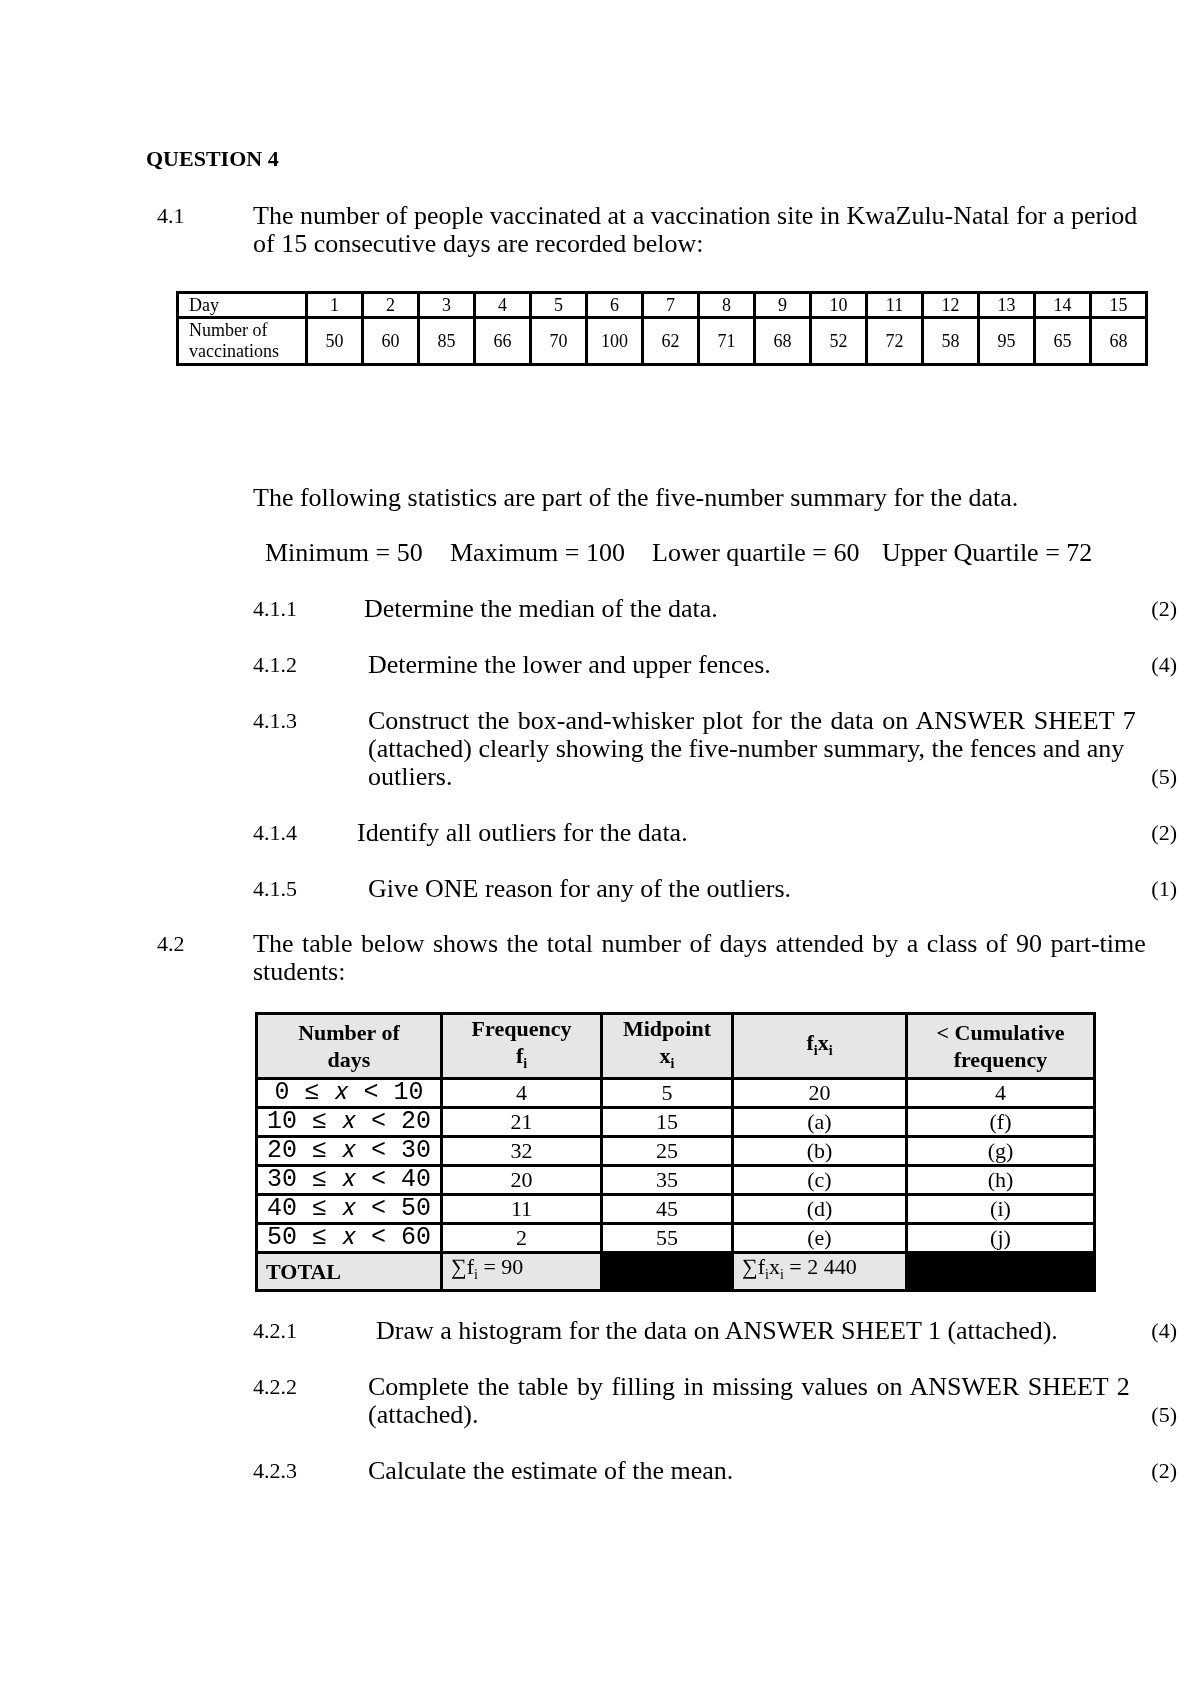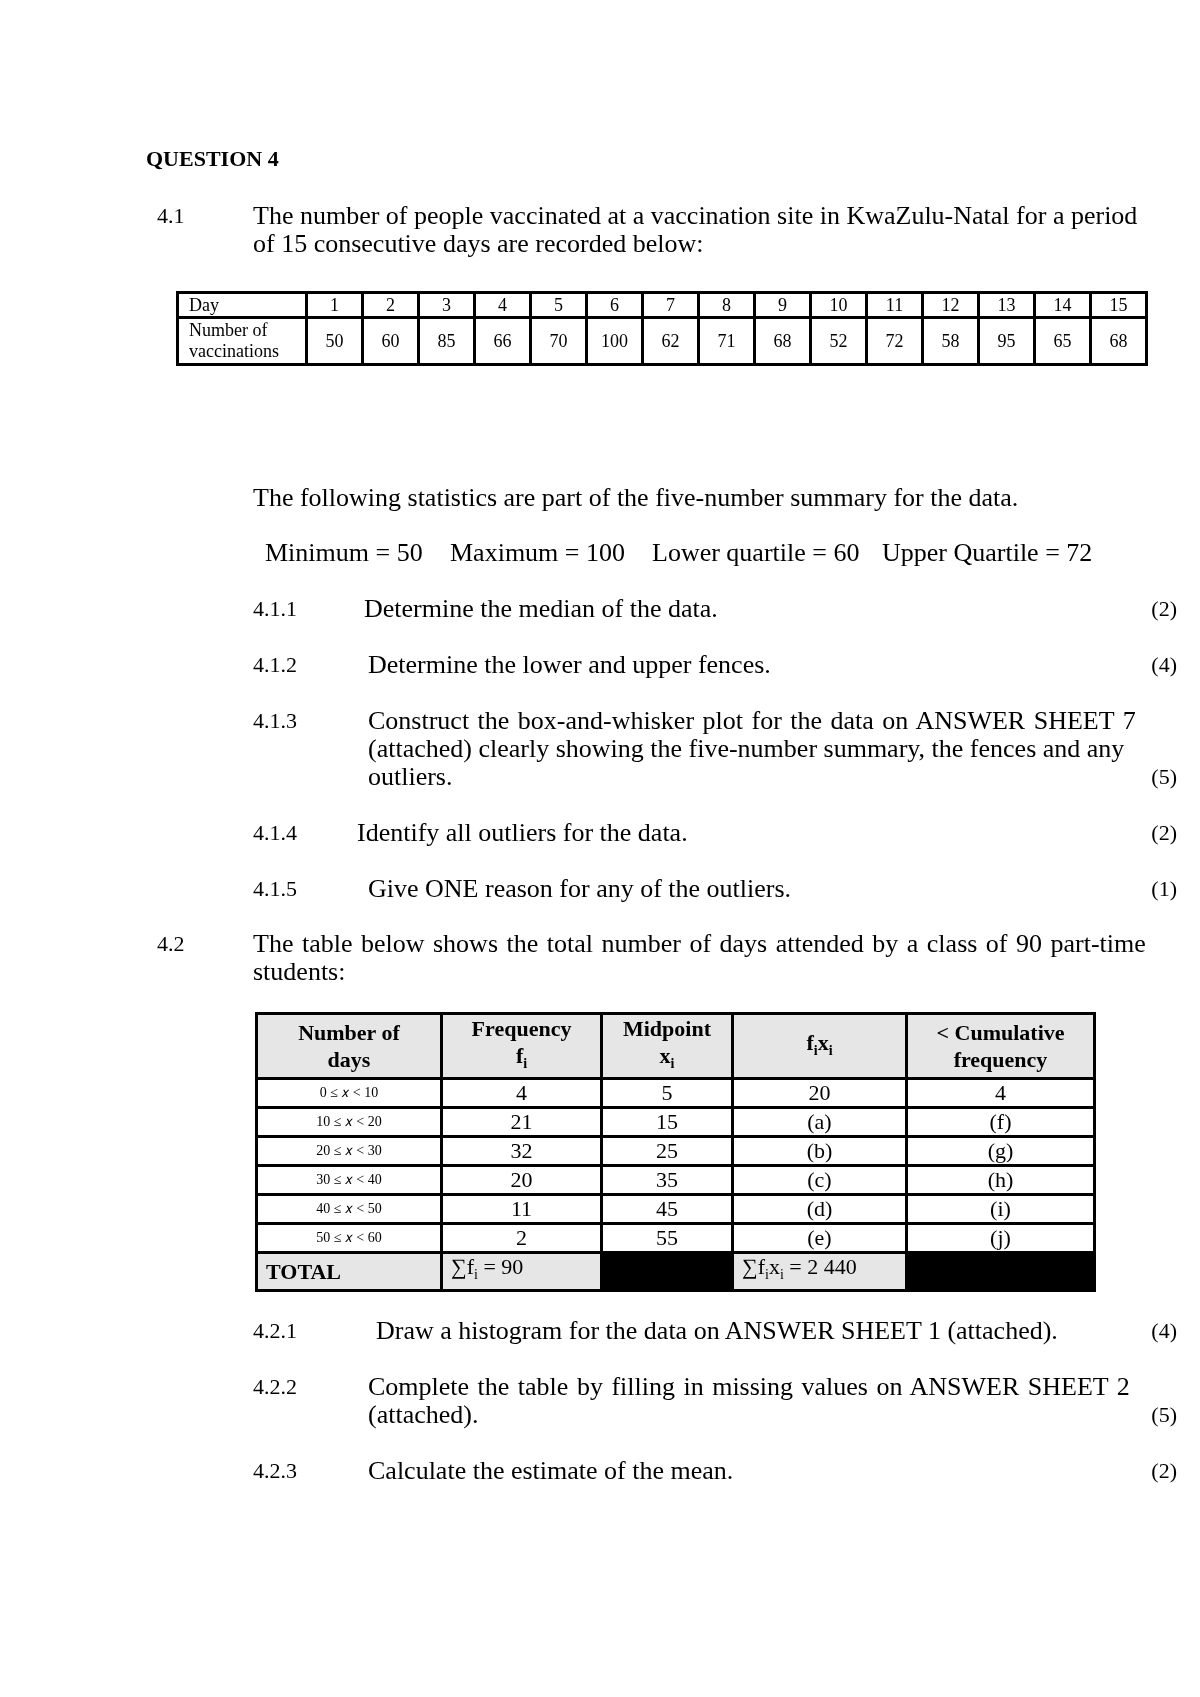--- a/index.html
+++ b/index.html
@@ -18,21 +18,21 @@
   table.days td.lbl { text-align: left; padding-left: 10px; width: 116px; }
   table.days td.c { width: 53px; }
   table.days tr.r2 td { height: 44px; }
   table.days tr.r2 td.lbl { line-height: 21px; }
 
   
   table.freq { position: absolute; left: 255px; top: 1012px; border-collapse: collapse;
                border: 3px solid #000; font-size: 22px; }
   table.freq td { border: 3px solid #000; text-align: center; padding: 0; height: 26px; line-height: 26px; }
   table.freq tr.hdr td { background: #e6e6e6; font-weight: bold; height: 54px; line-height: 27px; }
-  table.freq td.interval { font-family: Liberation Serif, serif; font-size: 14px; }
+  table.freq td.interval { font-family: Liberation Mono, monospace; font-size: 25px; }
   table.freq tr.total td { background: #e6e6e6; height: 30px; text-align: left; padding-left: 8px; }
   table.freq tr.total td.blk { background: #000; }
   table.freq tr.total td.first { font-weight: bold; }
   .w1 { width: 182px; } .w2 { width: 157px; } .w3 { width: 128px; margin-top: 44px; } .w4 { width: 171px; } .w5 { width: 185px; }
   sub { font-size: 14px; }
 </style>
 </head>
 <body>
 
 <div class="abs txt heading" style="left:146px; top:145px;">QUESTION 4</div>

